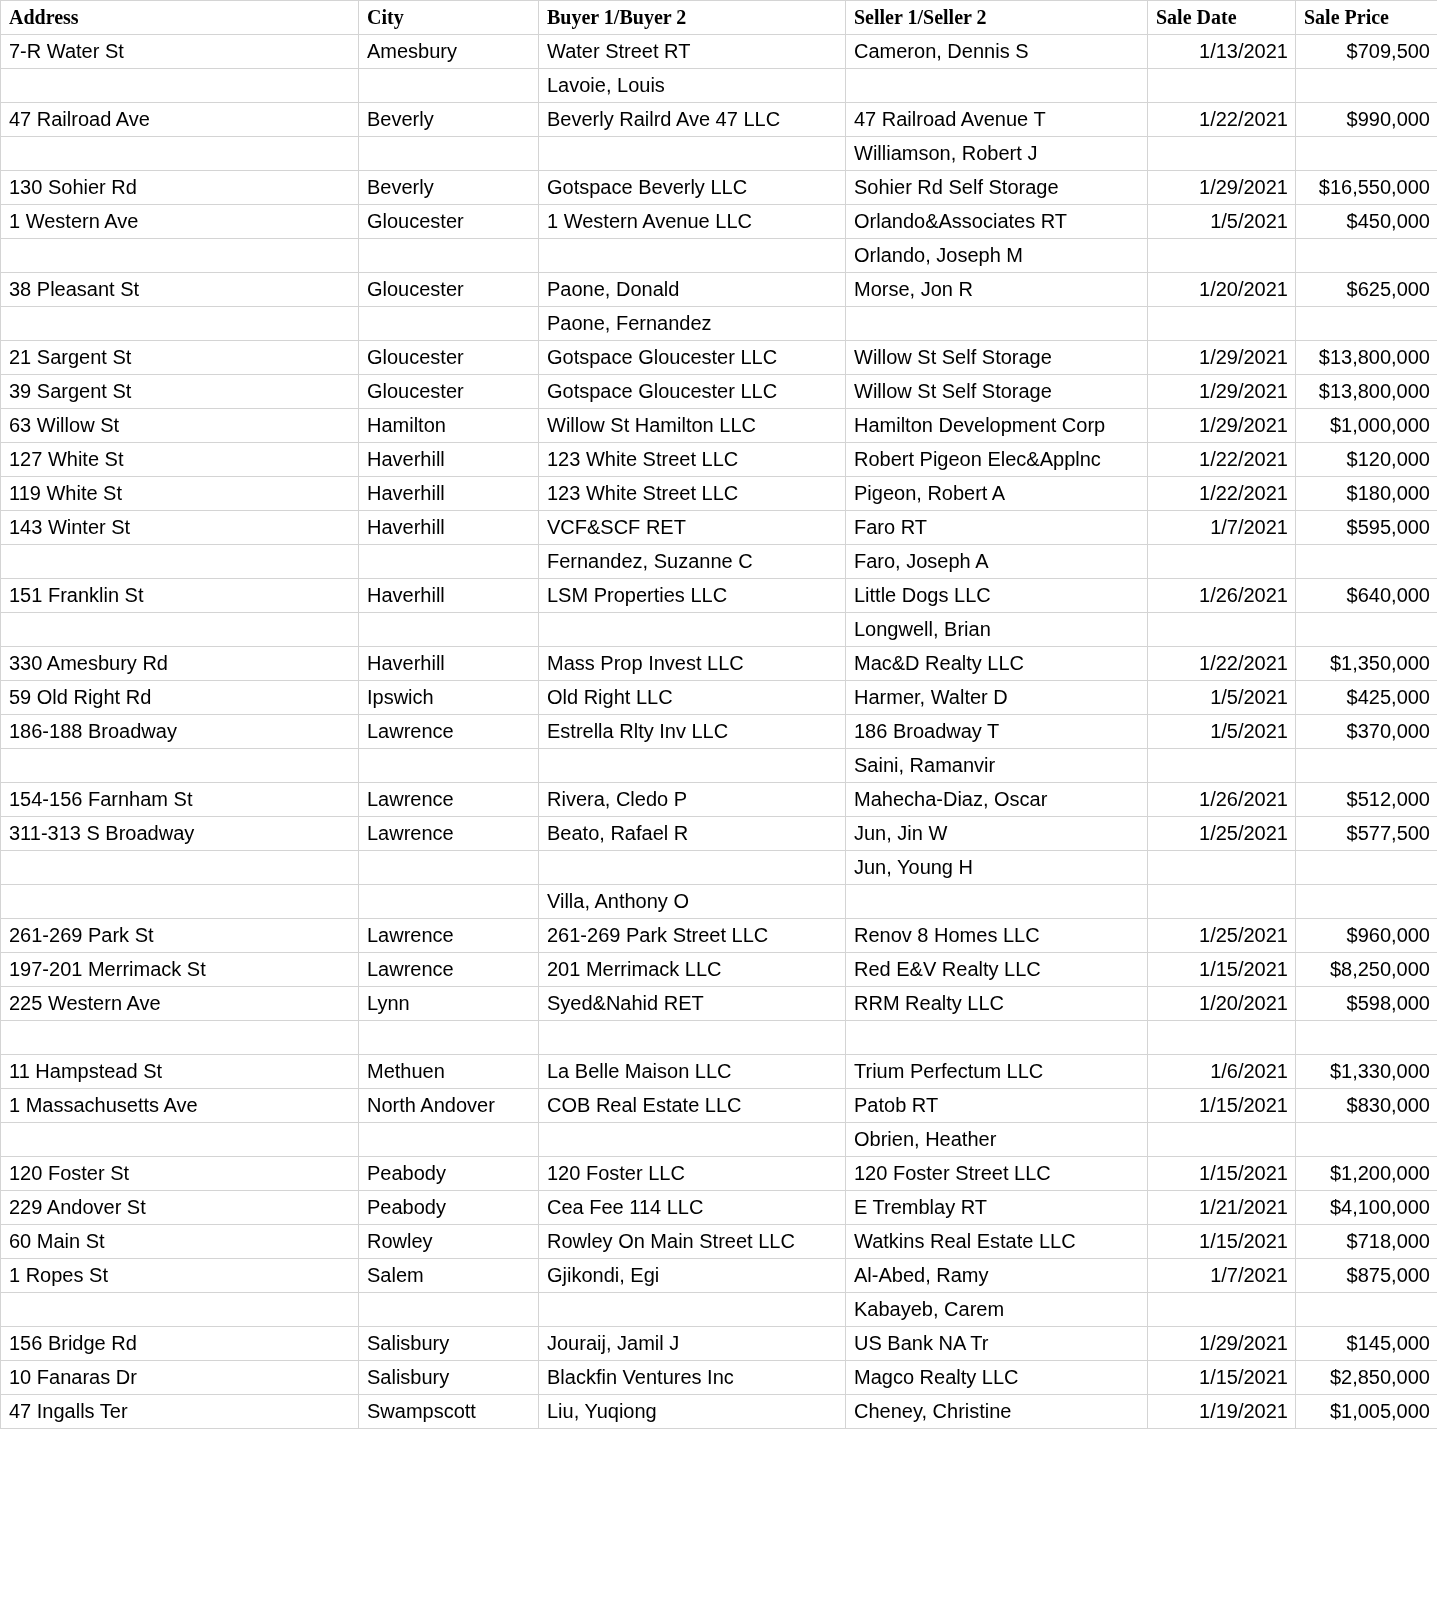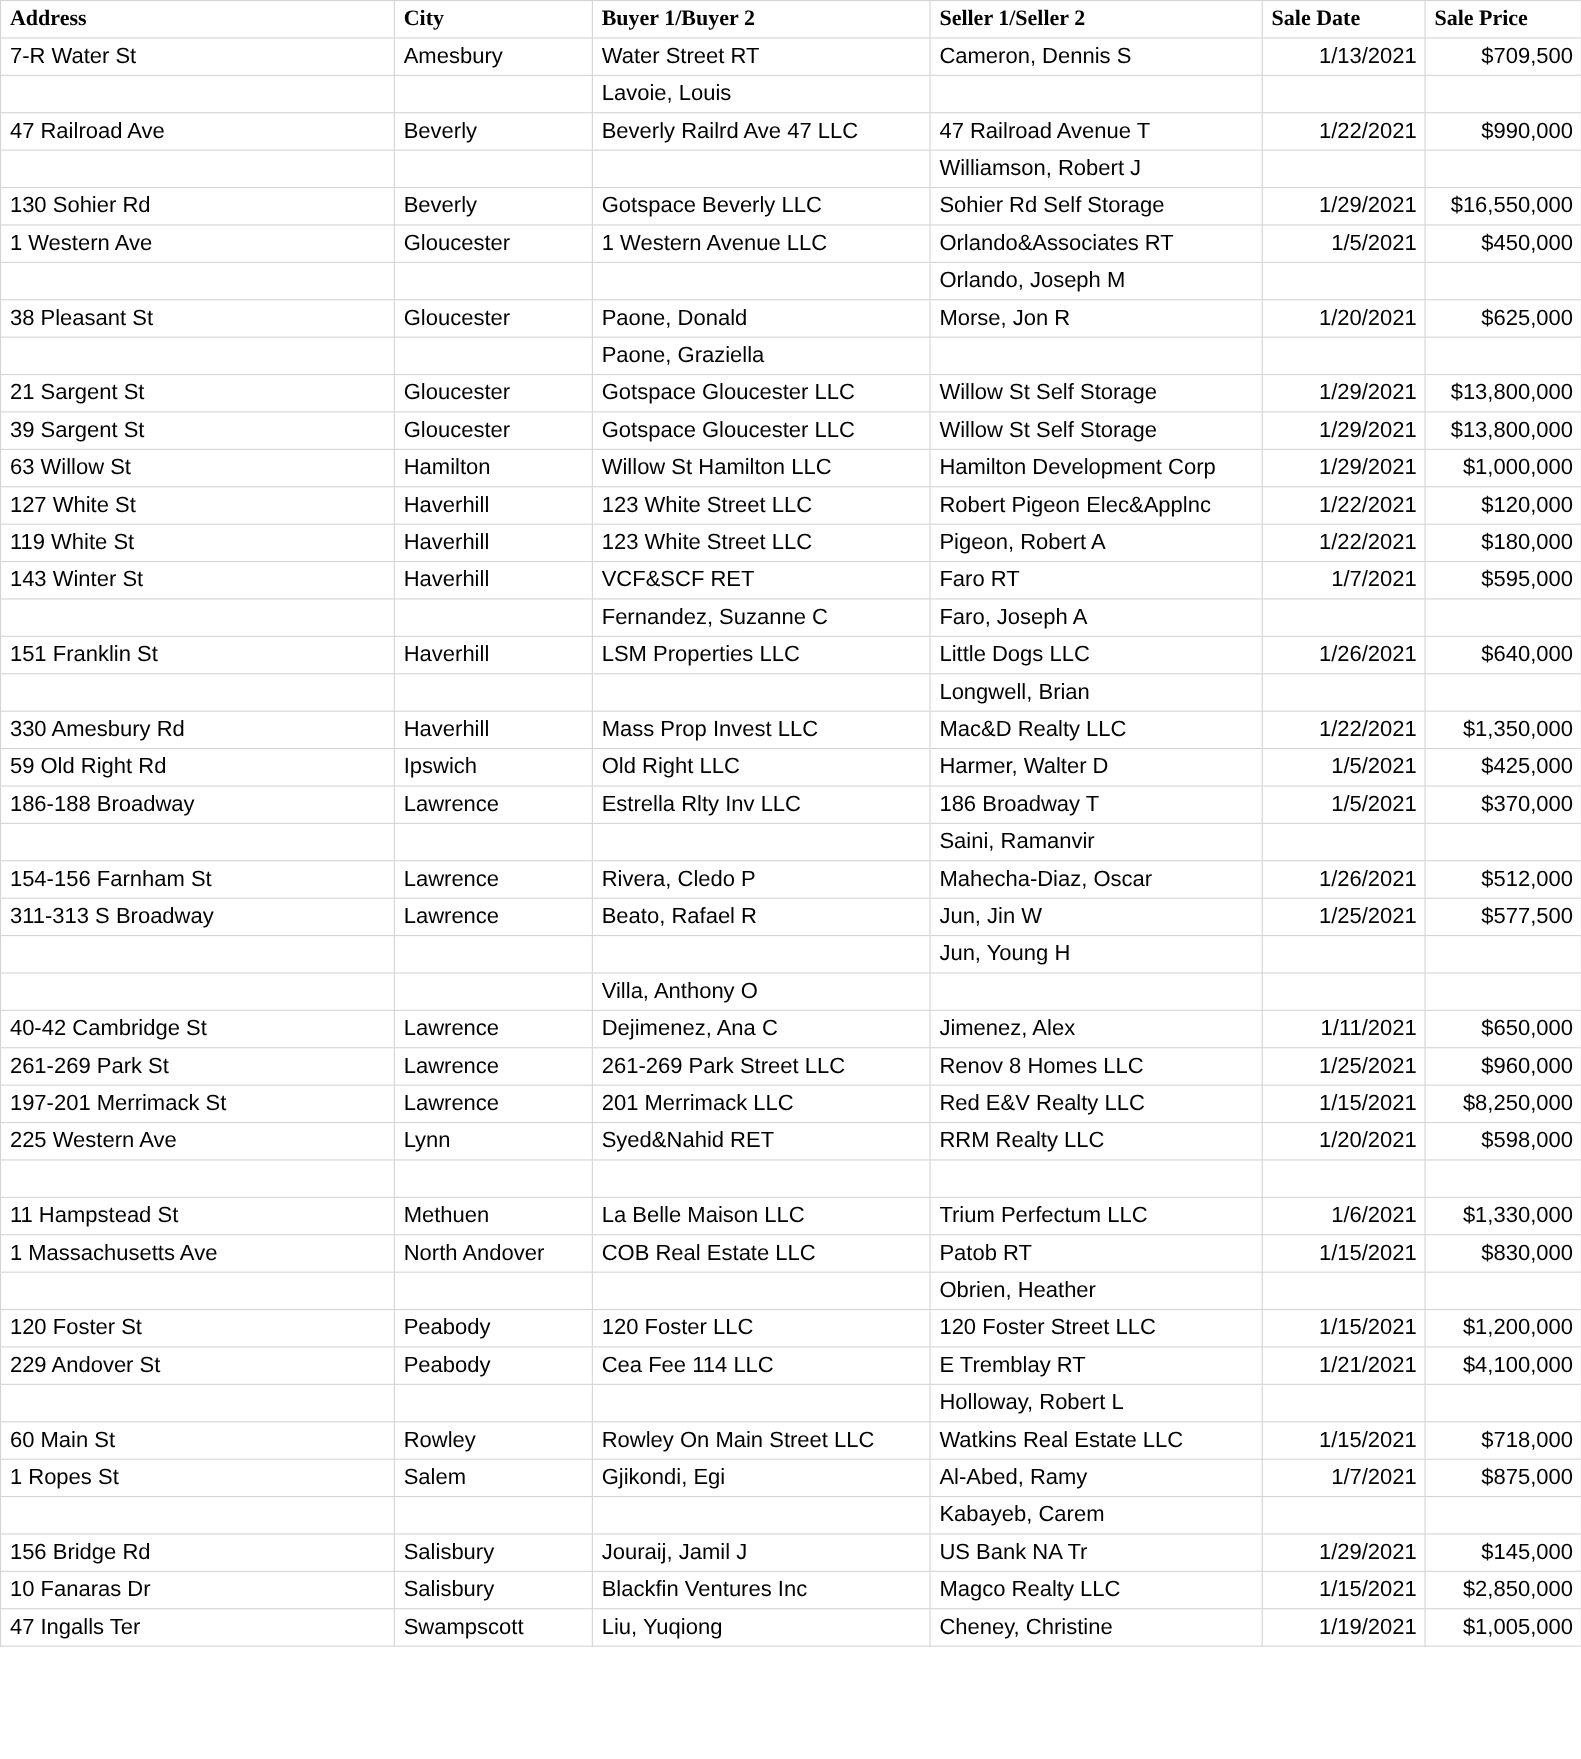--- a/index.html
+++ b/index.html
@@ -134,21 +134,21 @@
     <td>38 Pleasant St</td>
     <td>Gloucester</td>
     <td>Paone, Donald</td>
     <td>Morse, Jon R</td>
     <td class="align-right">1/20/2021</td>
     <td class="align-right">$625,000</td>
   </tr>
       <tr>
     <td></td>
     <td></td>
-    <td>Paone, Graziella</td>
+    <td>Paone, Fernandez</td>
     <td></td>
     <td class="align-right"></td>
     <td class="align-right"></td>
   </tr>
       <tr>
     <td>21 Sargent St</td>
     <td>Gloucester</td>
     <td>Gotspace Gloucester LLC</td>
     <td>Willow St Self Storage</td>
     <td class="align-right">1/29/2021</td>
@@ -276,28 +276,20 @@
   </tr>
       <tr>
     <td></td>
     <td></td>
     <td>Villa, Anthony O</td>
     <td></td>
     <td class="align-right"></td>
     <td class="align-right"></td>
   </tr>
       <tr>
-    <td>40-42 Cambridge St</td>
-    <td>Lawrence</td>
-    <td>Dejimenez, Ana C</td>
-    <td>Jimenez, Alex</td>
-    <td class="align-right">1/11/2021</td>
-    <td class="align-right">$650,000</td>
-  </tr>
-      <tr>
     <td>261-269 Park St</td>
     <td>Lawrence</td>
     <td>261-269 Park Street LLC</td>
     <td>Renov 8 Homes LLC</td>
     <td class="align-right">1/25/2021</td>
     <td class="align-right">$960,000</td>
   </tr>
       <tr>
     <td>197-201 Merrimack St</td>
     <td>Lawrence</td>
@@ -356,28 +348,20 @@
   </tr>
       <tr>
     <td>229 Andover St</td>
     <td>Peabody</td>
     <td>Cea Fee 114 LLC</td>
     <td>E Tremblay RT</td>
     <td class="align-right">1/21/2021</td>
     <td class="align-right">$4,100,000</td>
   </tr>
       <tr>
-    <td></td>
-    <td></td>
-    <td></td>
-    <td>Holloway, Robert L</td>
-    <td class="align-right"></td>
-    <td class="align-right"></td>
-  </tr>
-      <tr>
     <td>60 Main St</td>
     <td>Rowley</td>
     <td>Rowley On Main Street LLC</td>
     <td>Watkins Real Estate LLC</td>
     <td class="align-right">1/15/2021</td>
     <td class="align-right">$718,000</td>
   </tr>
       <tr>
     <td>1 Ropes St</td>
     <td>Salem</td>

